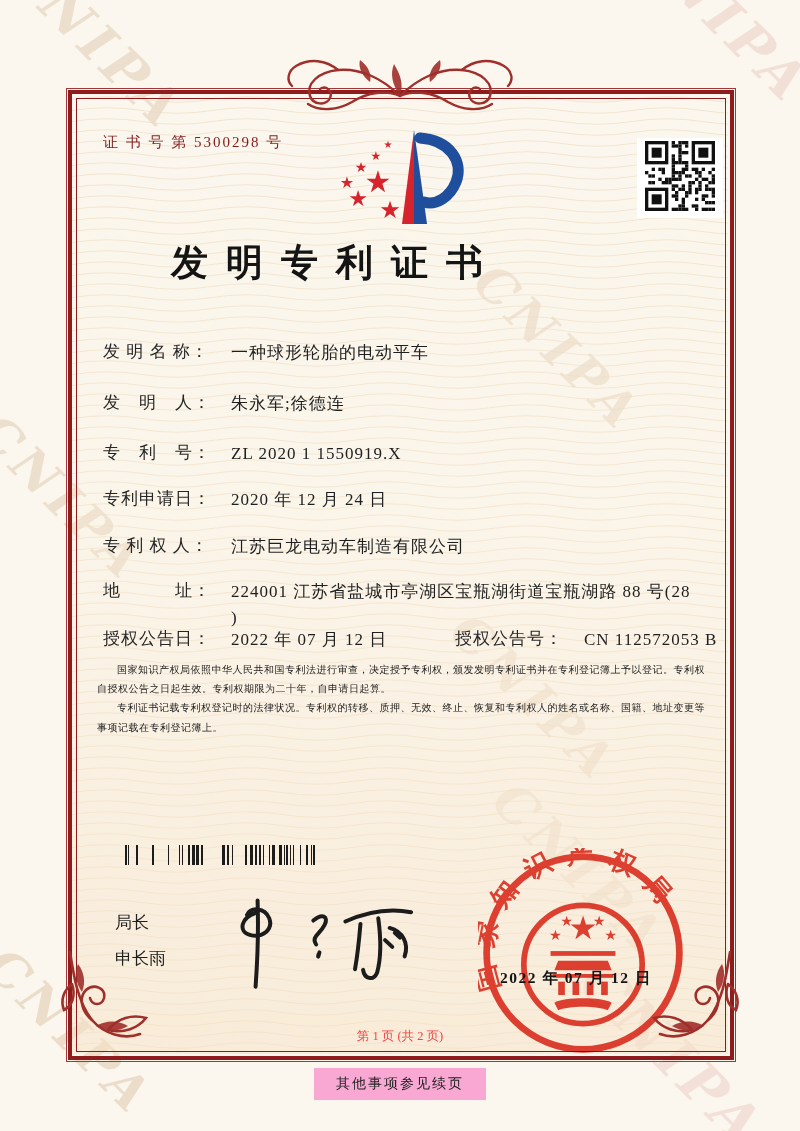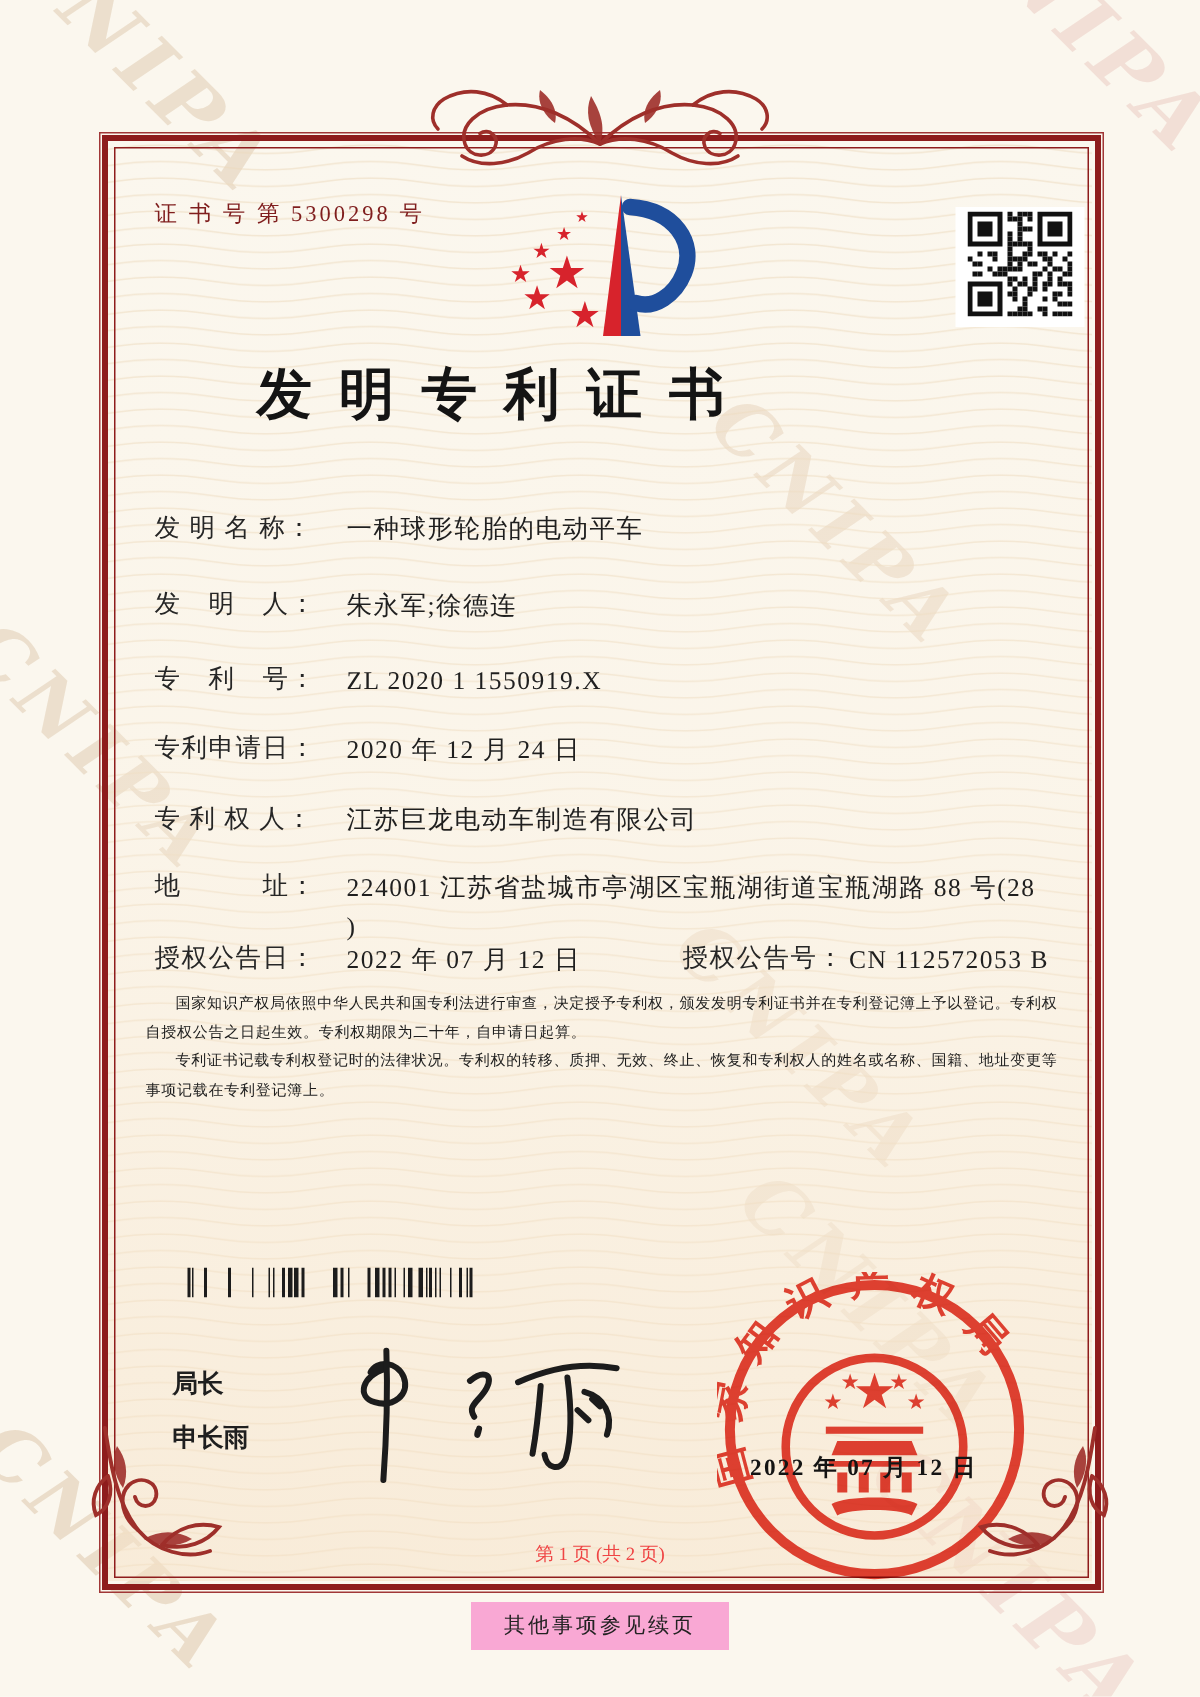--- a/index.html
+++ b/index.html
@@ -66,37 +66,37 @@
   }
 
   
   .field-row{position:absolute;left:103px;z-index:3;font-size:17px;color:#262626;width:600px;}
   .field-label{display:inline-block;width:128px;letter-spacing:1px;color:#262626;vertical-align:top;}
   .field-value{display:inline-block;letter-spacing:1px;color:#1f1f1f;vertical-align:top;white-space:pre-line;max-width:460px;line-height:1.55;}
   .row-1{top:340px;} .row-2{top:391px;} .row-3{top:441px;}
   .row-4{top:487px;} .row-5{top:534px;} .row-6{top:579px;}
   .row-7{top:627px;}
   .grant-no{position:absolute;left:352px;top:0;white-space:nowrap;}
-  .grant-no .field-label{width:auto;margin-right:3px;}
+  .grant-no .field-label{width:auto;margin-right:21px;}
 
   
   .body-text{
     position:absolute;left:97px;top:660px;width:610px;z-index:3;
     font-size:10px;line-height:1.92;color:#1d1d1d;letter-spacing:.5px;
   }
   .body-text p{margin:0;text-indent:2em;}
 
   
   .barcode{position:absolute;left:115px;top:845px;width:205px;height:20px;z-index:3;}
 
   
   .sig-titles{
     position:absolute;left:115px;top:905px;z-index:3;
     font-family:"Liberation Sans","DejaVu Sans",sans-serif;
-    font-size:17px;font-weight:700;color:#1f1f1f;line-height:2.1;
+    font-size:17px;font-weight:400;color:#1f1f1f;line-height:2.1;
   }
   .signature{position:absolute;left:228px;top:890px;width:205px;height:100px;z-index:3;transform:rotate(-2deg);}
 
   
   .seal{position:absolute;left:478px;top:848px;width:210px;height:210px;z-index:5;mix-blend-mode:multiply;opacity:.95;}
   .seal-date{
     position:absolute;left:500px;top:968px;z-index:6;
     font-size:15.5px;font-weight:bold;color:#141414;letter-spacing:1.5px;white-space:nowrap;
   }
 

